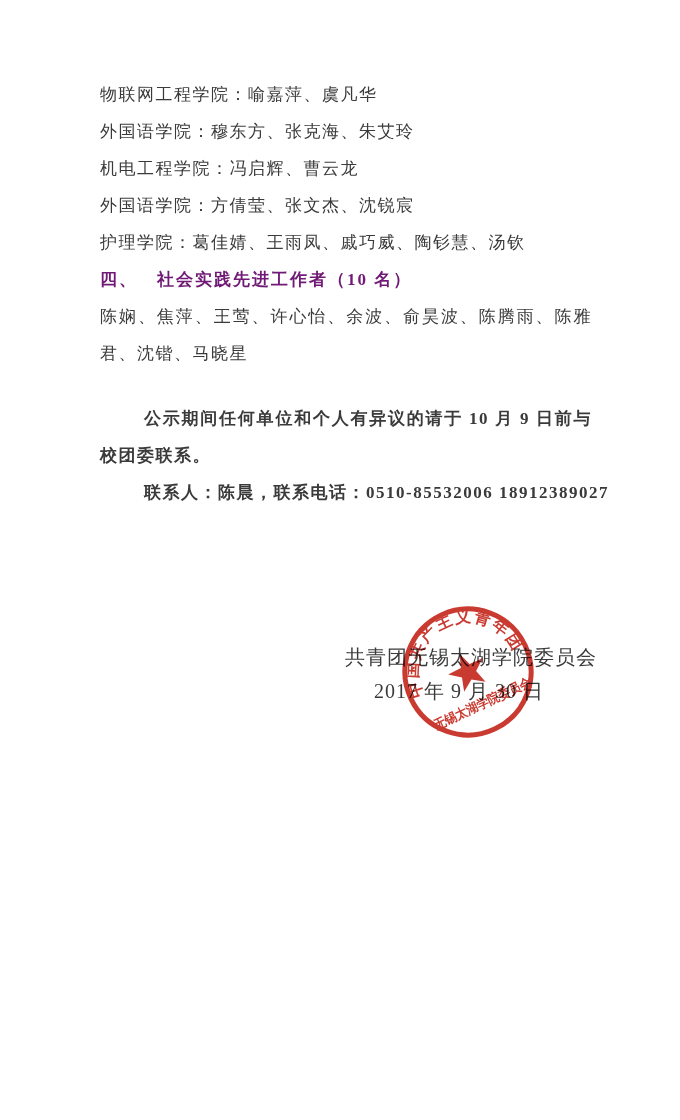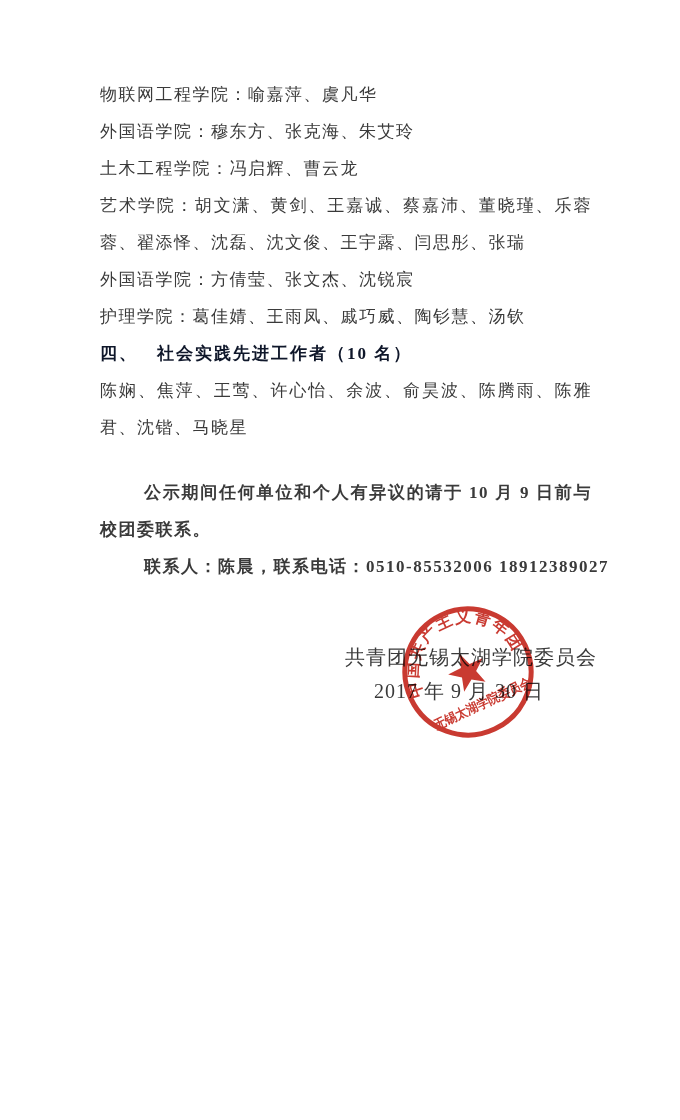--- a/index.html
+++ b/index.html
@@ -19,21 +19,21 @@
   }
   p.line {
     margin:0;
     font-size:17px;
     line-height:37px;
     letter-spacing:1.5px;
     text-align:justify;
   }
   p.line.bold {
     font-weight:bold;
-    color:#0f172a;
+    color:#701a75;
     letter-spacing:2px;
   }
   p.gap-top { margin-top:28px; }
   p.indent { text-indent:44px;font-weight:bold; }
   p.nowrap { white-space:nowrap; text-align:right; }
   .signature {
     position:absolute;
     left:345px; top:640px;
     width:228px;
     text-align:center;
@@ -60,22 +60,21 @@
   }
 </style>
 </head>
 <body>
 
 <div class="page">
 
   <div class="content">
     <p class="line">物联网工程学院：喻嘉萍、虞凡华</p>
     <p class="line">外国语学院：穆东方、张克海、朱艾玲</p>
-    <p class="line">土木工程学院：冯启辉、曹云龙</p>
-    <p class="line">艺术学院：胡文潇、黄剑、王嘉诚、蔡嘉沛、董晓瑾、乐蓉蓉、翟添怿、沈磊、沈文俊、王宇露、闫思彤、张瑞</p>
+    <p class="line">机电工程学院：冯启辉、曹云龙</p>
     <p class="line">外国语学院：方倩莹、张文杰、沈锐宸</p>
     <p class="line">护理学院：葛佳婧、王雨凤、戚巧威、陶钐慧、汤钦</p>
     <p class="line bold">四、　社会实践先进工作者（10 名）</p>
     <p class="line">陈娴、焦萍、王莺、许心怡、余波、俞昊波、陈腾雨、陈雅君、沈锴、马晓星</p>
     <p class="line indent gap-top">公示期间任何单位和个人有异议的请于 10 月 9 日前与校团委联系。</p>
     <p class="line indent nowrap">联系人：陈晨，联系电话：0510-85532006 18912389027</p>
   </div>
 
   <div class="signature">
     <p>共青团无锡太湖学院委员会</p>

